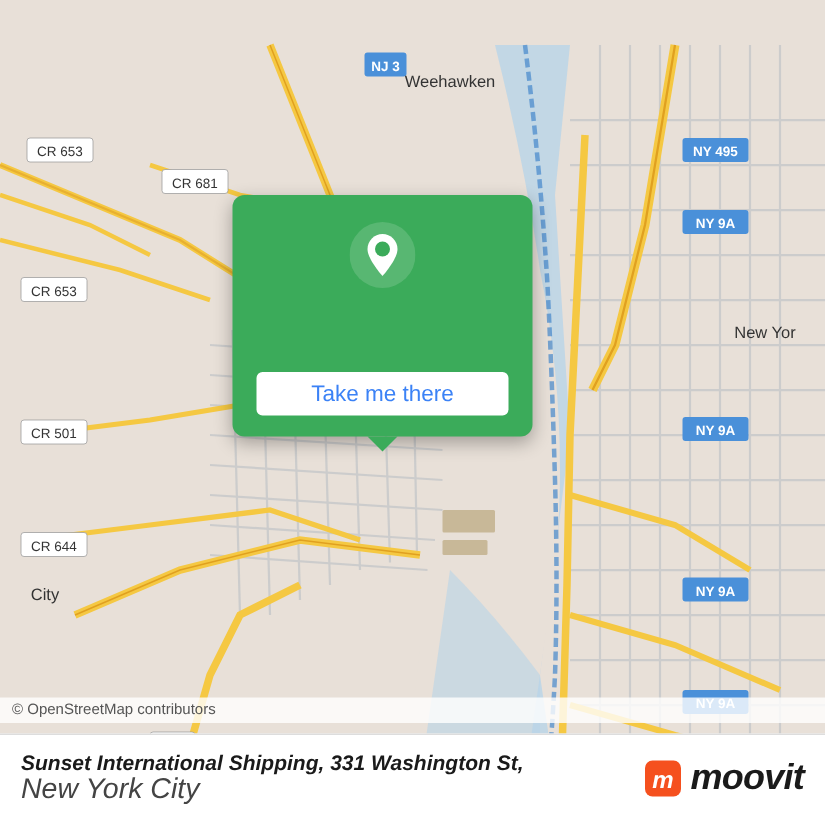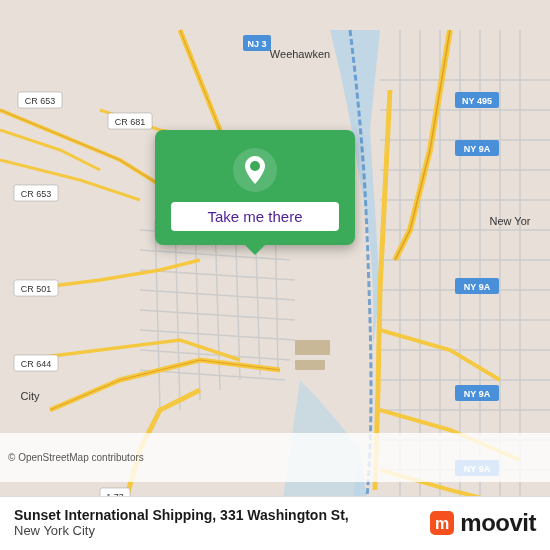--- a/index.html
+++ b/index.html
@@ -26,34 +26,35 @@
       bottom: 0;
       left: 0;
       width: 100%;
       background: white;
       padding: 10px 14px 12px 14px;
       display: flex;
       align-items: center;
       justify-content: space-between;
       border-top: 1px solid #ddd;
       z-index: 10;
+      font-style: italic;
     }
 
     #address-block {
       display: flex;
       flex-direction: column;
     }
 
     #copyright-bar {
       position: absolute;
       bottom: 68px;
       left: 0;
       width: 100%;
       background: rgba(255,255,255,0.8);
-      padding: 19px 8px;
+      padding: 3px 8px;
       font-size: 10px;
       color: #555;
       z-index: 9;
     }
 
     
     #popup-card {
       position: absolute;
       top: 130px;
       left: 155px;
@@ -86,24 +87,25 @@
       margin-bottom: 10px;
     }
 
     #take-me-there-btn {
       background: white;
       border: none;
       border-radius: 4px;
       padding: 6px 16px;
       font-size: 15px;
       font-weight: 500;
-      color: #4c1d95;
+      color: #3b82f6;
       cursor: pointer;
       width: 100%;
       text-align: center;
+      margin-top: 46px;
     }
 
     #moovit-logo {
       display: flex;
       align-items: center;
       gap: 4px;
     }
 
     #moovit-text {
       font-size: 24px;
@@ -117,21 +119,21 @@
       height: 28px;
     }
 
     #address-line1 {
       font-size: 14px;
       font-weight: 600;
       color: #1a1a1a;
     }
 
     #address-line2 {
-      font-size: 13px;
+      font-size: 19px;
       color: #444;
     }
   </style>
 </head>
 <body>
 
 <div id="map-container">
 
   <svg id="map-svg" viewBox="0 0 550 490">
 

